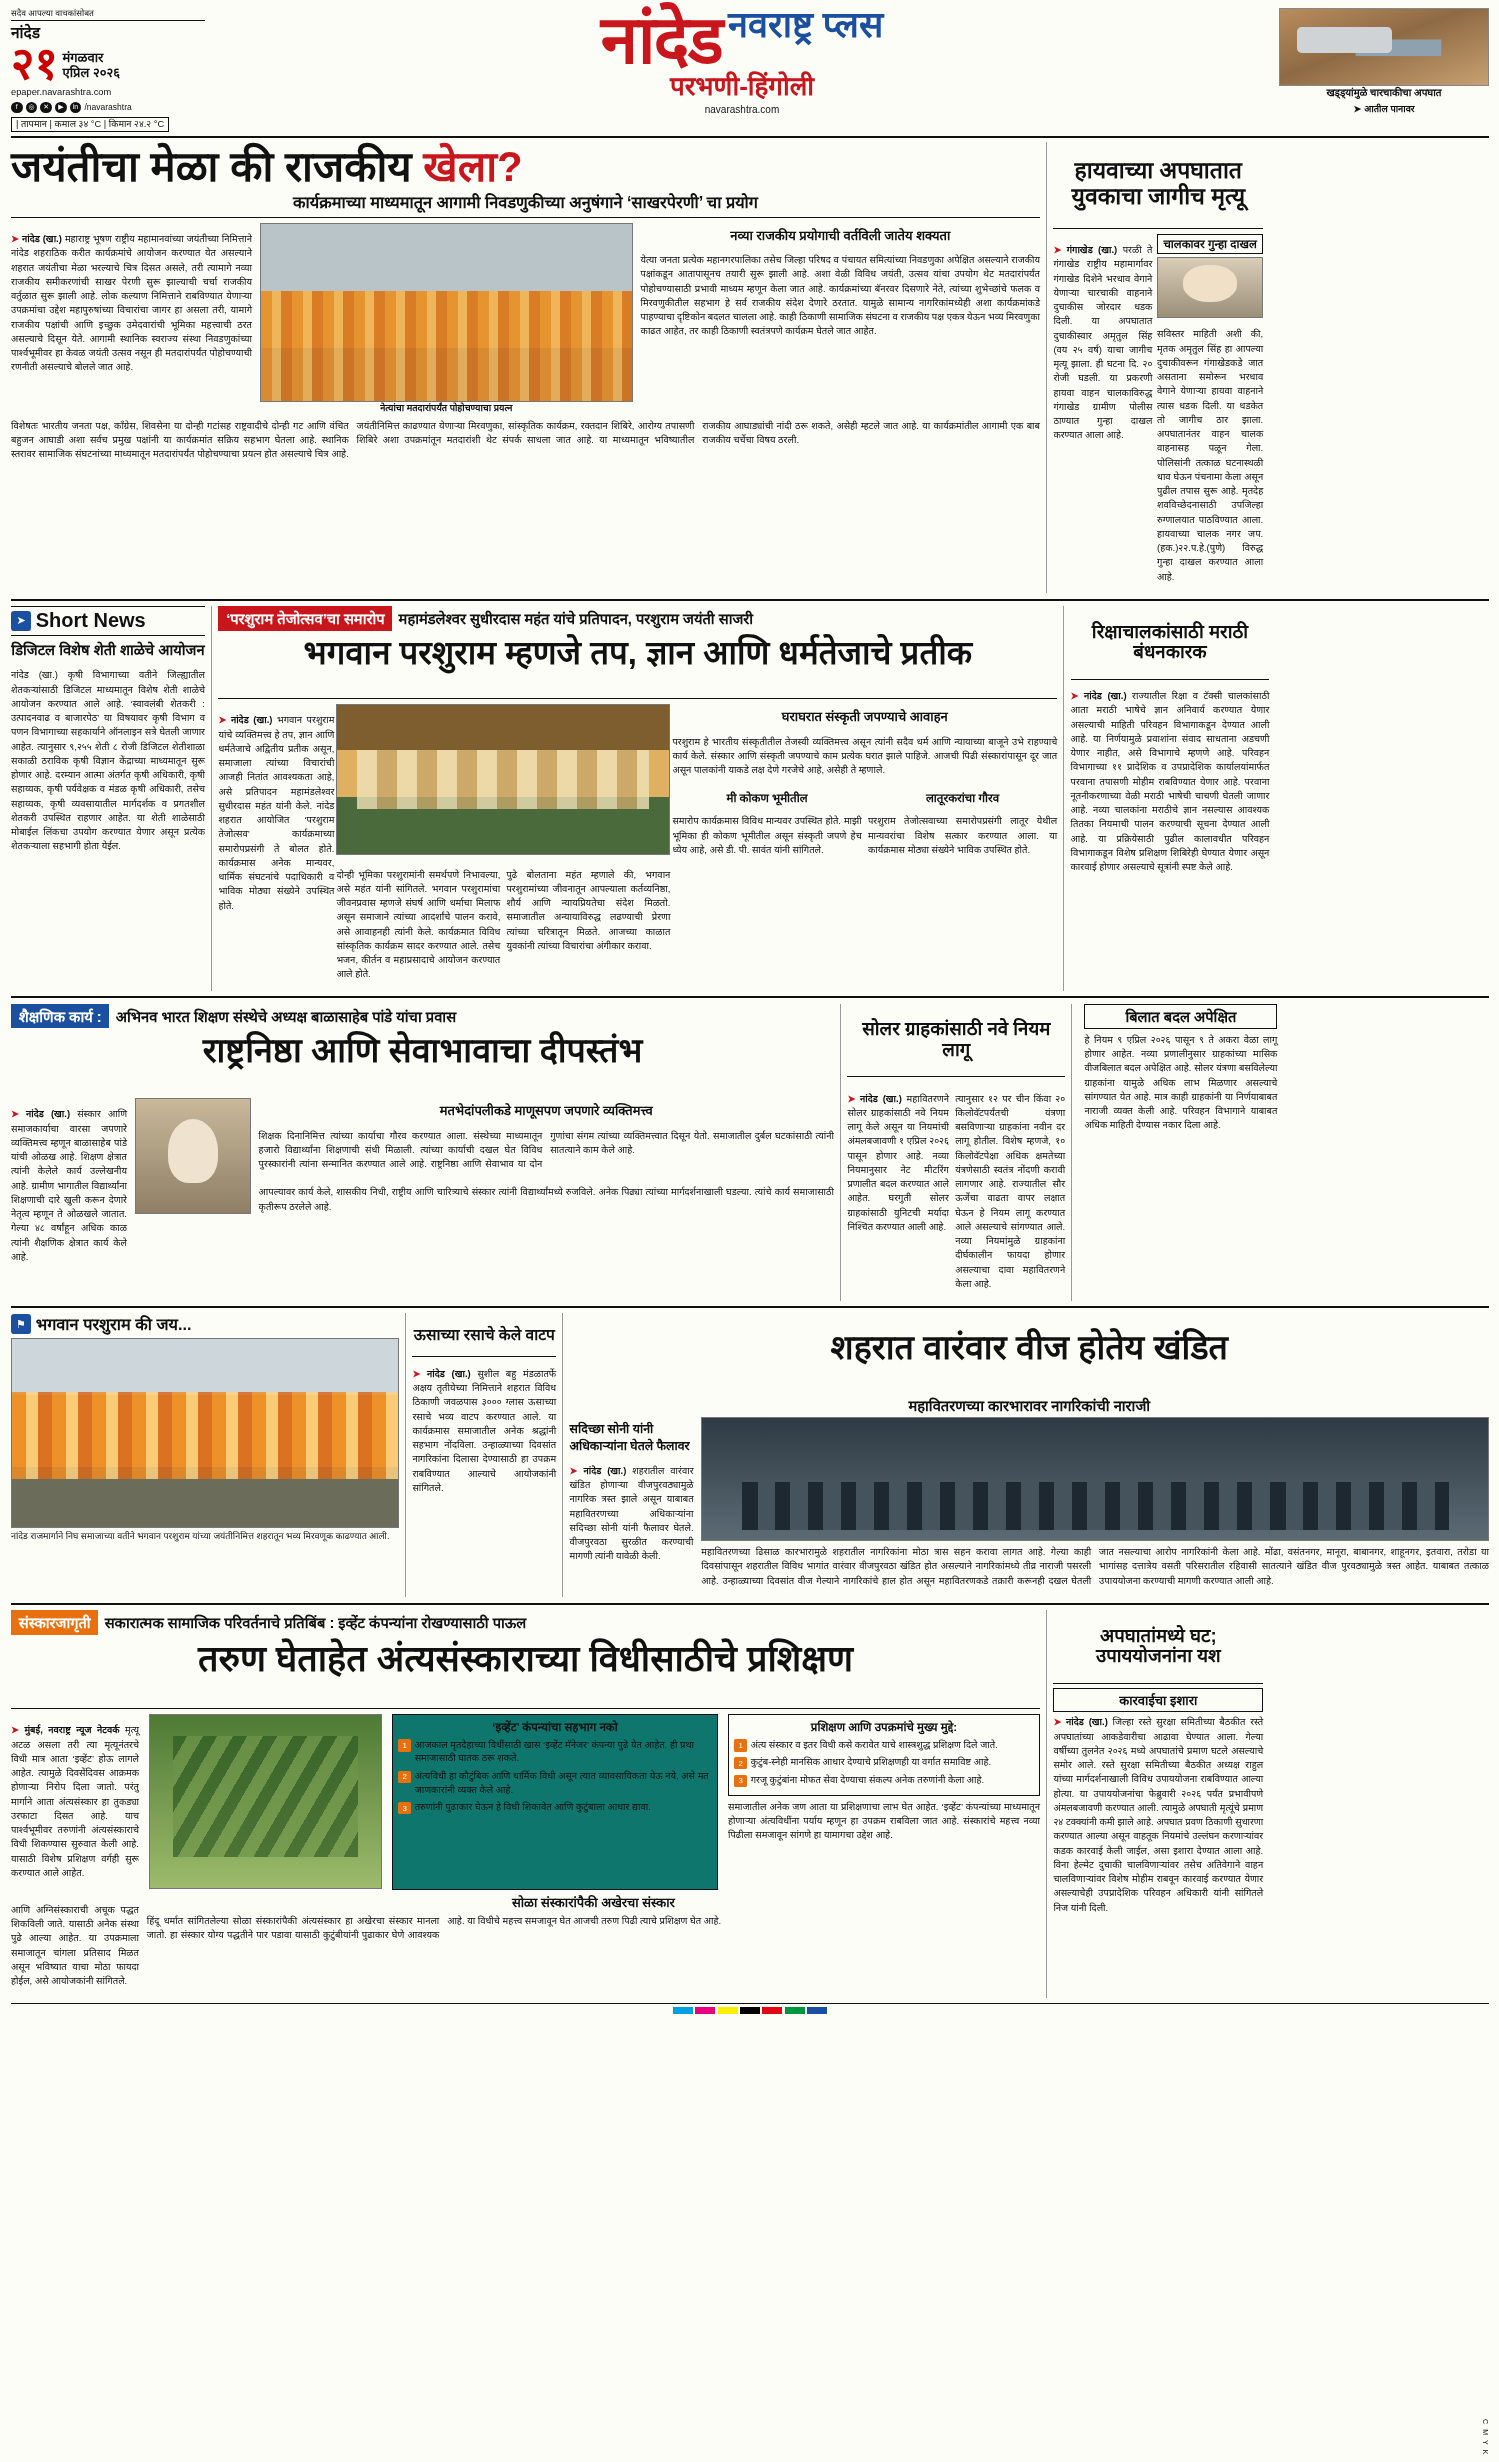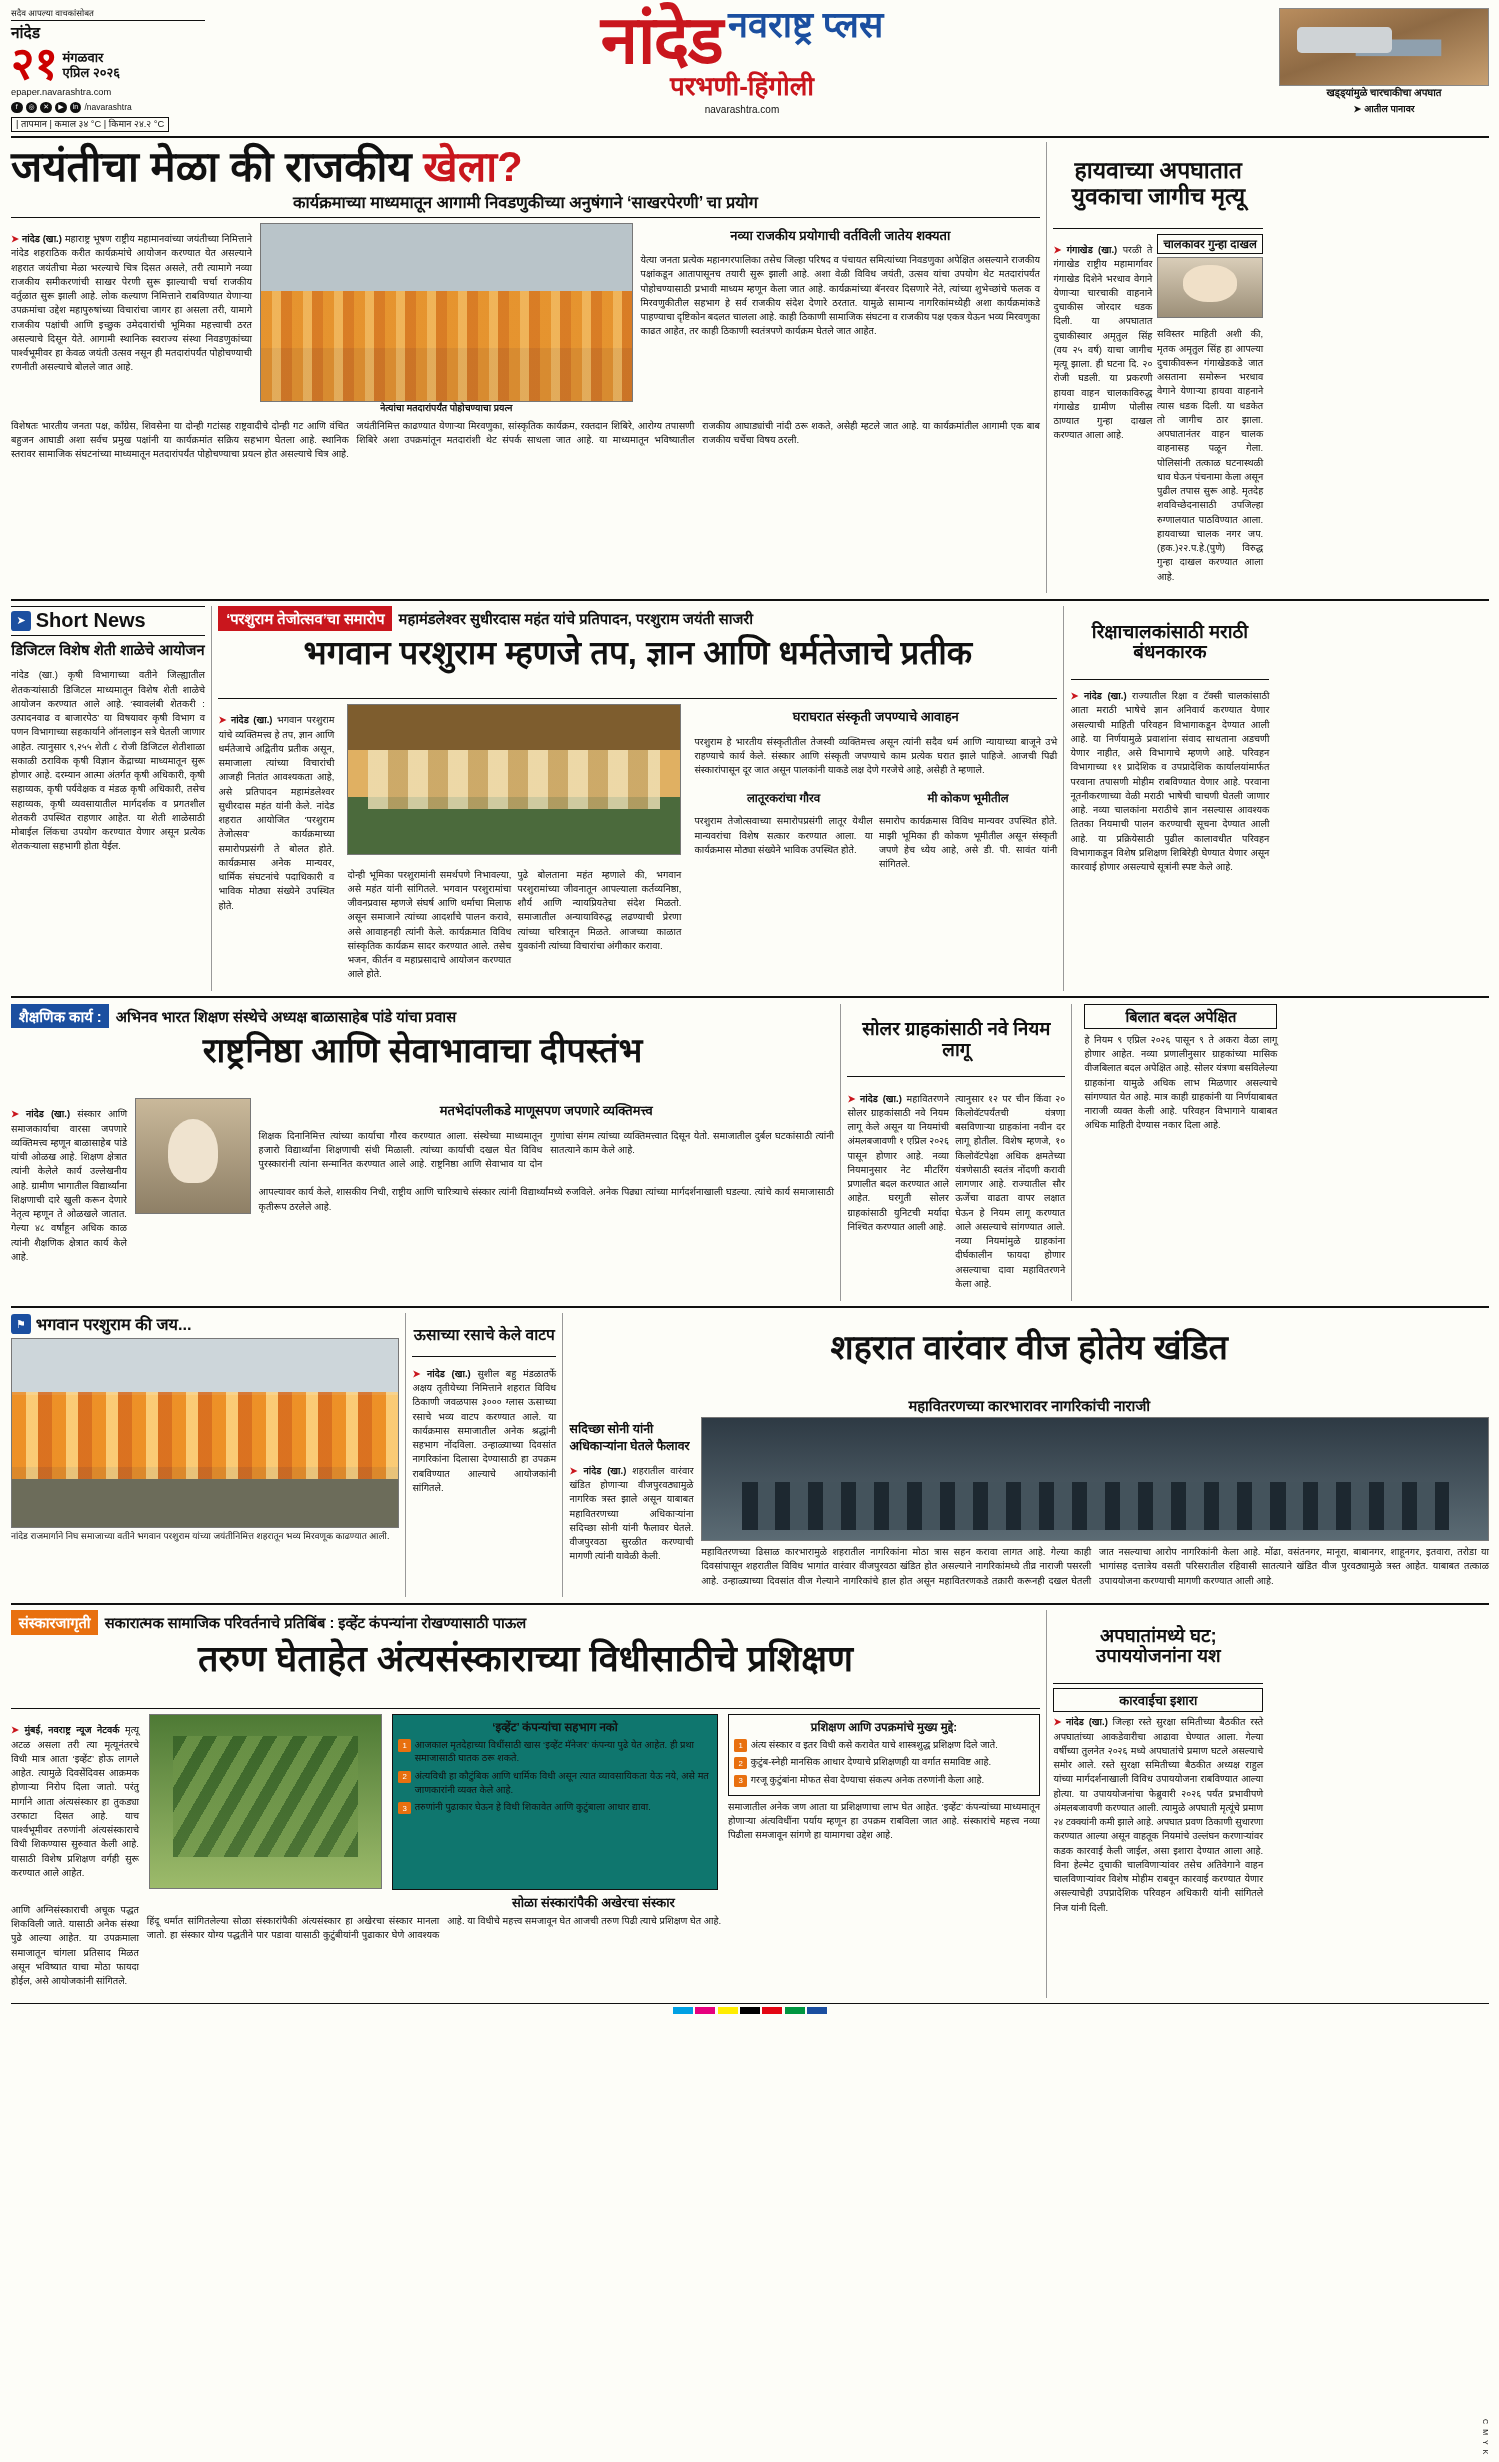--- a/index.html
+++ b/index.html
@@ -211,45 +211,45 @@
       <p class="body-text">नांदेड (खा.) कृषी विभागाच्या वतीने जिल्ह्यातील शेतकऱ्यांसाठी डिजिटल माध्यमातून विशेष शेती शाळेचे आयोजन करण्यात आले आहे. ‘स्वावलंबी शेतकरी : उत्पादनवाढ व बाजारपेठ’ या विषयावर कृषी विभाग व पणन विभागाच्या सहकार्याने ऑनलाइन सत्रे घेतली जाणार आहेत. त्यानुसार ९,२५५ शेती ८ रोजी डिजिटल शेतीशाळा सकाळी ठराविक कृषी विज्ञान केंद्राच्या माध्यमातून सुरू होणार आहे. दरम्यान आत्मा अंतर्गत कृषी अधिकारी, कृषी सहाय्यक, कृषी पर्यवेक्षक व मंडळ कृषी अधिकारी, तसेच सहाय्यक, कृषी व्यवसायातील मार्गदर्शक व प्रगतशील शेतकरी उपस्थित राहणार आहेत. या शेती शाळेसाठी मोबाईल लिंकचा उपयोग करण्यात येणार असून प्रत्येक शेतकऱ्याला सहभागी होता येईल.</p>
     </div>
 
     <div class="col rule-v" style="width:846px;padding-left:6.2px">
       <div style="display:flex;align-items:center;gap:6.2px">
         <span class="ribbon">‘परशुराम तेजोत्सव’चा समारोप</span>
         <span style="font-size:14.7px;font-weight:bold">महामंडलेश्वर सुधीरदास महंत यांचे प्रतिपादन, परशुराम जयंती साजरी</span>
       </div>
       <h2 class="sec" style="font-size:33px;margin-top:3.9px">भगवान परशुराम म्हणजे तप, ज्ञान आणि धर्मतेजाचे प्रतीक</h2>
       <div class="rule-h"></div>
-      <div style="display:flex;gap:13px">
+      <div style="display:flex;gap:2px">
         <div style="width:116px">
           <p class="body-text">
             <span class="arrow">➤ </span><span class="dateline">नांदेड (खा.)</span>
             <span>भगवान परशुराम यांचे व्यक्तिमत्त्व हे तप, ज्ञान आणि धर्मतेजाचे अद्वितीय प्रतीक असून, समाजाला त्यांच्या विचारांची आजही नितांत आवश्यकता आहे, असे प्रतिपादन महामंडलेश्वर सुधीरदास महंत यांनी केले. नांदेड शहरात आयोजित ‘परशुराम तेजोत्सव’ कार्यक्रमाच्या समारोपप्रसंगी ते बोलत होते. कार्यक्रमास अनेक मान्यवर, धार्मिक संघटनांचे पदाधिकारी व भाविक मोठ्या संख्येने उपस्थित होते.</span>
           </p>
         </div>
         <div style="width:334px">
           <div class="photo stage" style="height:151px"></div>
           <div style="display:flex;gap:6.2px;margin-top:3.1px">
             <p class="body-text" style="width:50%">दोन्ही भूमिका परशुरामांनी समर्थपणे निभावल्या, असे महंत यांनी सांगितले. भगवान परशुरामांचा जीवनप्रवास म्हणजे संघर्ष आणि धर्माचा मिलाफ असून समाजाने त्यांच्या आदर्शांचे पालन करावे, असे आवाहनही त्यांनी केले. कार्यक्रमात विविध सांस्कृतिक कार्यक्रम सादर करण्यात आले. तसेच भजन, कीर्तन व महाप्रसादाचे आयोजन करण्यात आले होते.</p>
             <p class="body-text" style="width:50%">पुढे बोलताना महंत म्हणाले की, भगवान परशुरामांच्या जीवनातून आपल्याला कर्तव्यनिष्ठा, शौर्य आणि न्यायप्रियतेचा संदेश मिळतो. समाजातील अन्यायाविरुद्ध लढण्याची प्रेरणा त्यांच्या चरित्रातून मिळते. आजच्या काळात युवकांनी त्यांच्या विचारांचा अंगीकार करावा.</p>
           </div>
         </div>
         <div style="flex:1">
           <h3 class="sub">घराघरात संस्कृती जपण्याचे आवाहन</h3>
           <p class="body-text">परशुराम हे भारतीय संस्कृतीतील तेजस्वी व्यक्तिमत्त्व असून त्यांनी सदैव धर्म आणि न्यायाच्या बाजूने उभे राहण्याचे कार्य केले. संस्कार आणि संस्कृती जपण्याचे काम प्रत्येक घरात झाले पाहिजे. आजची पिढी संस्कारांपासून दूर जात असून पालकांनी याकडे लक्ष देणे गरजेचे आहे, असेही ते म्हणाले.</p>
           <div style="display:flex;gap:6.2px;margin-top:3.9px">
             <div style="width:50%">
+              <h3 class="sub" style="font-size:11.6px">मी कोकण भूमीतील</h3>
+              <p class="body-text">समारोप कार्यक्रमास विविध मान्यवर उपस्थित होते. माझी भूमिका ही कोकण भूमीतील असून संस्कृती जपणे हेच ध्येय आहे, असे डी. पी. सावंत यांनी सांगितले.</p>
+            </div>
+            <div style="width:50%">
               <h3 class="sub" style="font-size:11.6px">लातूरकरांचा गौरव</h3>
               <p class="body-text">परशुराम तेजोत्सवाच्या समारोपप्रसंगी लातूर येथील मान्यवरांचा विशेष सत्कार करण्यात आला. या कार्यक्रमास मोठ्या संख्येने भाविक उपस्थित होते.</p>
-            </div>
-            <div style="width:50%">
-              <h3 class="sub" style="font-size:11.6px">मी कोकण भूमीतील</h3>
-              <p class="body-text">समारोप कार्यक्रमास विविध मान्यवर उपस्थित होते. माझी भूमिका ही कोकण भूमीतील असून संस्कृती जपणे हेच ध्येय आहे, असे डी. पी. सावंत यांनी सांगितले.</p>
             </div>
           </div>
         </div>
       </div>
     </div>
 
     <div class="col rule-v" style="width:206px;padding-left:6.2px">
       <h2 class="sec2">रिक्षाचालकांसाठी मराठी बंधनकारक</h2>
       <div class="rule-h"></div>
       <p class="body-text">

